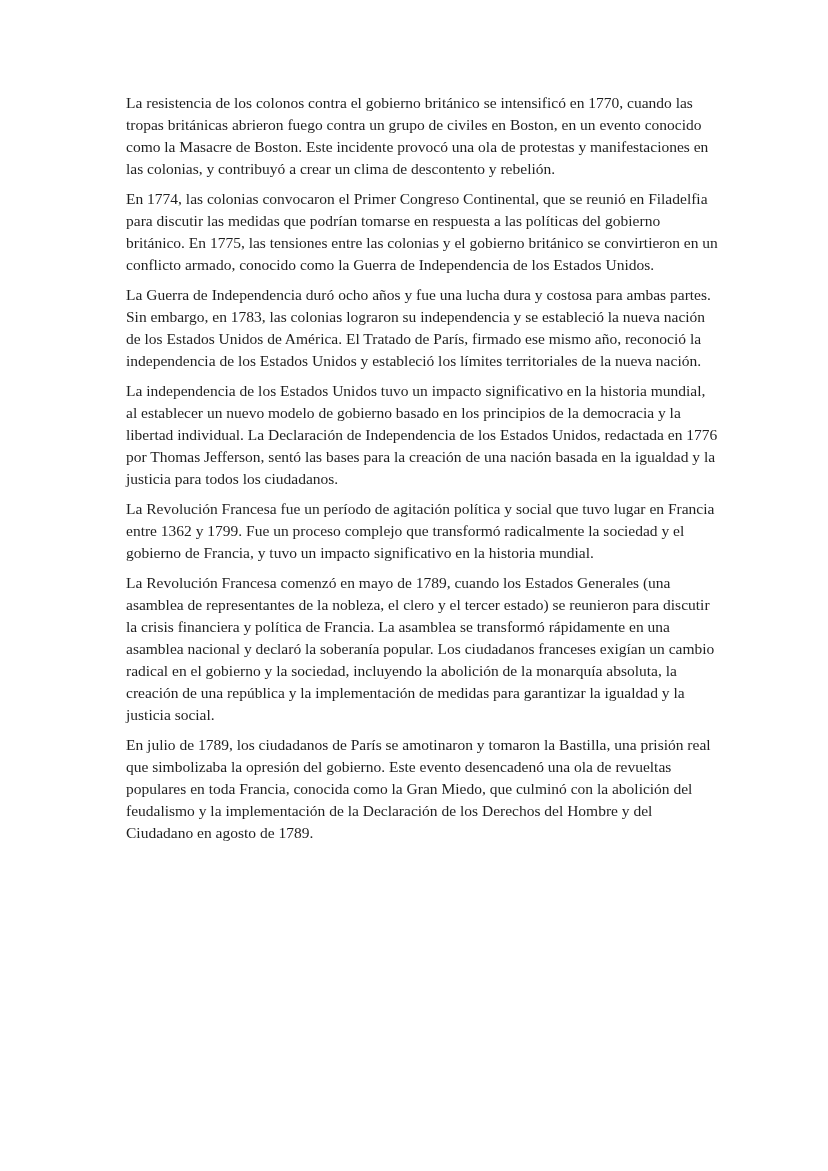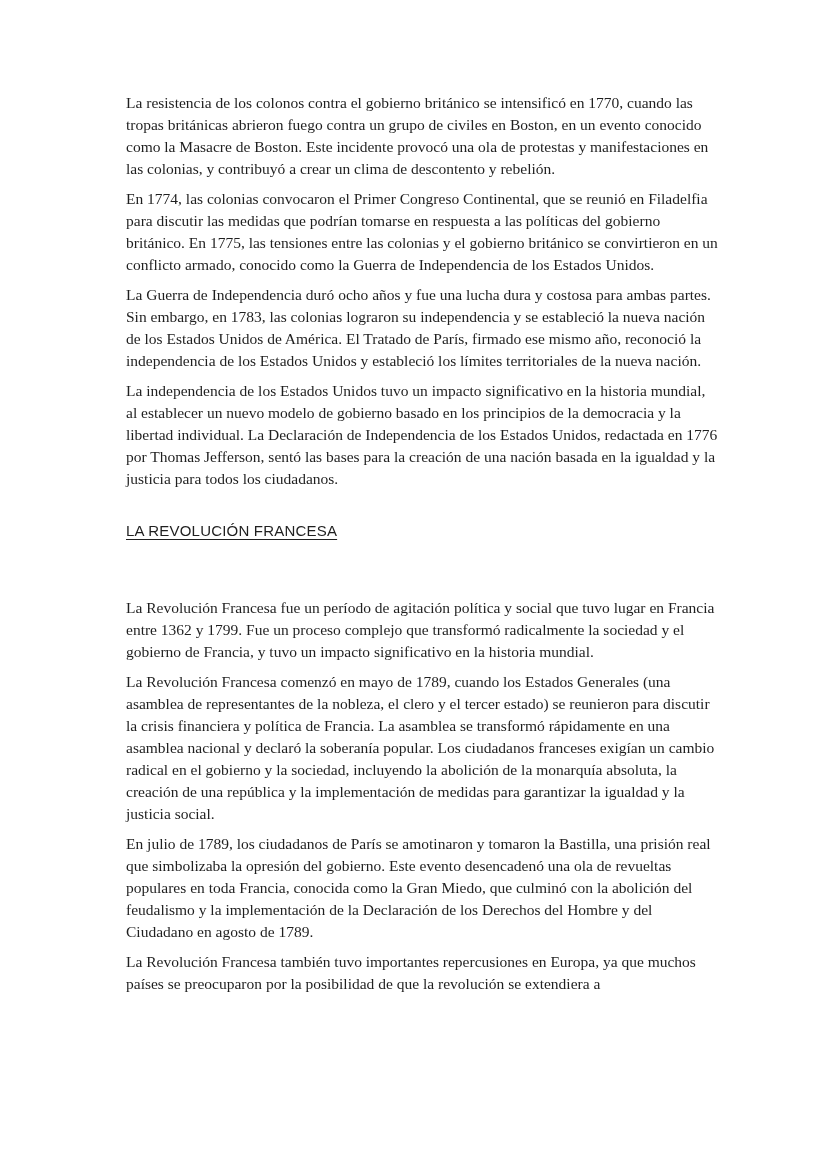--- a/index.html
+++ b/index.html
@@ -48,19 +48,17 @@
 </style>
 </head>
 <body>
 
 <div class="page">
   <div class="doc-content">
       <p class="doc-paragraph">La resistencia de los colonos contra el gobierno británico se intensificó en 1770, cuando las tropas británicas abrieron fuego contra un grupo de civiles en Boston, en un evento conocido como la Masacre de Boston. Este incidente provocó una ola de protestas y manifestaciones en las colonias, y contribuyó a crear un clima de descontento y rebelión.</p>
       <p class="doc-paragraph">En 1774, las colonias convocaron el Primer Congreso Continental, que se reunió en Filadelfia para discutir las medidas que podrían tomarse en respuesta a las políticas del gobierno británico. En 1775, las tensiones entre las colonias y el gobierno británico se convirtieron en un conflicto armado, conocido como la Guerra de Independencia de los Estados Unidos.</p>
       <p class="doc-paragraph">La Guerra de Independencia duró ocho años y fue una lucha dura y costosa para ambas partes. Sin embargo, en 1783, las colonias lograron su independencia y se estableció la nueva nación de los Estados Unidos de América. El Tratado de París, firmado ese mismo año, reconoció la independencia de los Estados Unidos y estableció los límites territoriales de la nueva nación.</p>
       <p class="doc-paragraph">La independencia de los Estados Unidos tuvo un impacto significativo en la historia mundial, al establecer un nuevo modelo de gobierno basado en los principios de la democracia y la libertad individual. La Declaración de Independencia de los Estados Unidos, redactada en 1776 por Thomas Jefferson, sentó las bases para la creación de una nación basada en la igualdad y la justicia para todos los ciudadanos.</p>
-      <h2 class="doc-heading">LA REVOLUCIÓN FRANCESA</h2>
       <p class="doc-paragraph">La Revolución Francesa fue un período de agitación política y social que tuvo lugar en Francia entre 1362 y 1799. Fue un proceso complejo que transformó radicalmente la sociedad y el gobierno de Francia, y tuvo un impacto significativo en la historia mundial.</p>
       <p class="doc-paragraph">La Revolución Francesa comenzó en mayo de 1789, cuando los Estados Generales (una asamblea de representantes de la nobleza, el clero y el tercer estado) se reunieron para discutir la crisis financiera y política de Francia. La asamblea se transformó rápidamente en una asamblea nacional y declaró la soberanía popular. Los ciudadanos franceses exigían un cambio radical en el gobierno y la sociedad, incluyendo la abolición de la monarquía absoluta, la creación de una república y la implementación de medidas para garantizar la igualdad y la justicia social.</p>
       <p class="doc-paragraph">En julio de 1789, los ciudadanos de París se amotinaron y tomaron la Bastilla, una prisión real que simbolizaba la opresión del gobierno. Este evento desencadenó una ola de revueltas populares en toda Francia, conocida como la Gran Miedo, que culminó con la abolición del feudalismo y la implementación de la Declaración de los Derechos del Hombre y del Ciudadano en agosto de 1789.</p>
-      <p class="doc-paragraph">La Revolución Francesa también tuvo importantes repercusiones en Europa, ya que muchos países se preocuparon por la posibilidad de que la revolución se extendiera a</p>
     </div>
 </div>
 
 </body></html>

